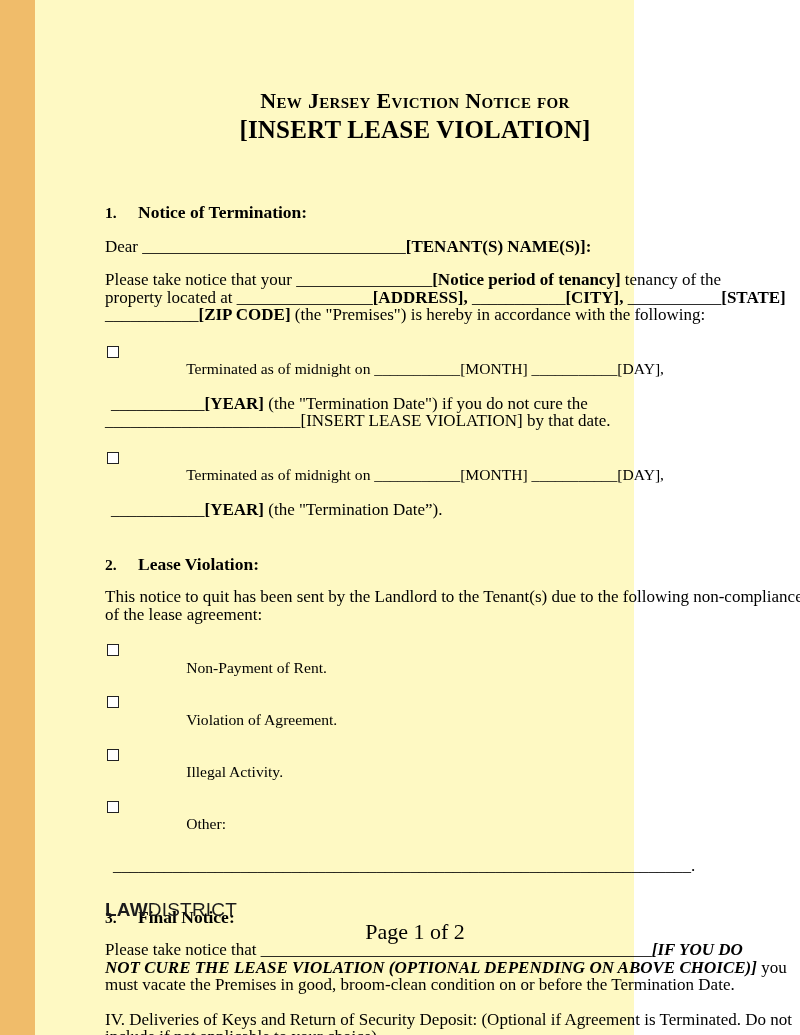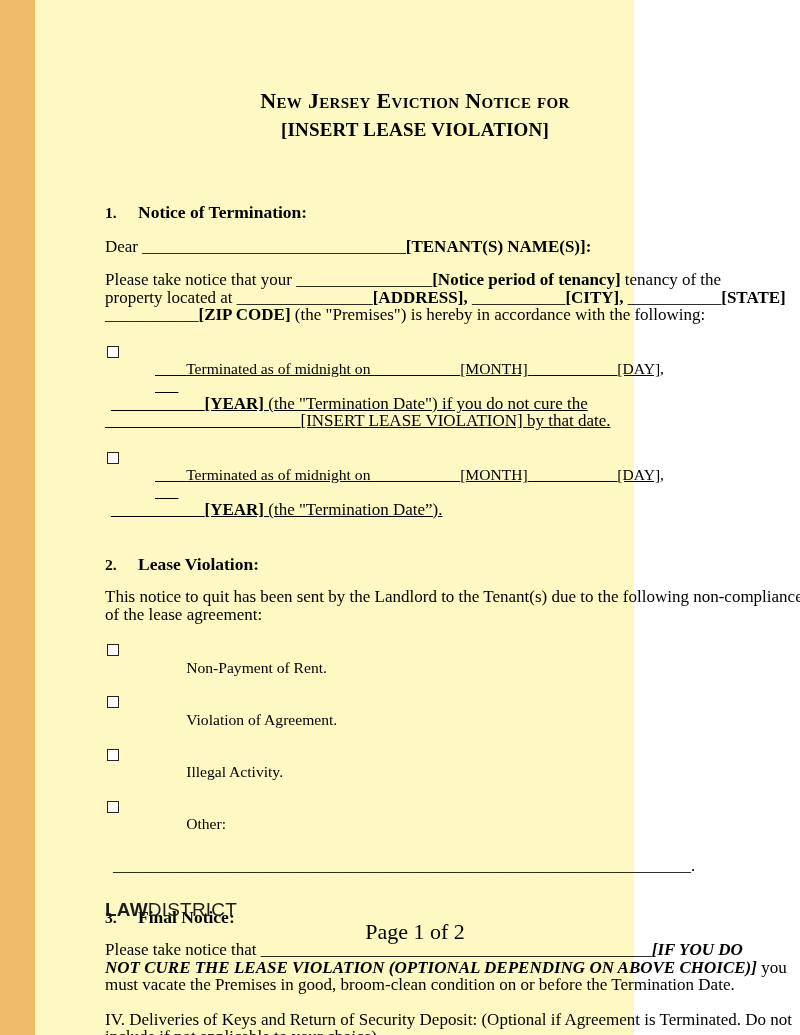--- a/index.html
+++ b/index.html
@@ -26,21 +26,21 @@
   .title-block { margin-top: 86px; text-align: center; }
   .title1 {
     font-variant: small-caps;
     font-weight: bold;
     font-size: 22px;
     line-height: 29px;
     letter-spacing: 0.3px;
   }
   .title2 {
     font-weight: bold;
-    font-size: 19px;
+    font-size: 25px;
     line-height: 29px;
     letter-spacing: 0.2px;
   }
   .heading {
     font-weight: bold;
     font-size: 17.5px;
     line-height: 22px;
   }
   .hnum {
     display: inline-block;
@@ -65,21 +65,21 @@
     position: absolute; left: 2px; top: 3px;
     width: 10px; height: 10px;
     border: 1.3px solid #222;
     background: #fff;
   }
   .ind-a { margin-left: 6px; }
   .ind-blank { margin-left: 8px; }
   .mt-h1 { margin-top: 57px; }
   .mt-dear { margin-top: 14px; }
   .mt-para { margin-top: 16px; }
-  .mt-check { margin-top: 19px; text-decoration: underline; }
+  .mt-check { margin-top: 19px; }
   .mt-h2 { margin-top: 35px; }
   .mt-p2 { margin-top: 12px; }
   .mt-opts { margin-top: 18px; }
   .mt-blank { margin-top: 7px; }
   .mt-h3 { margin-top: 32px; }
   .mt-p3a { margin-top: 12px; }
   .mt-p3 { margin-top: 17px; }
   .footer {
     position: absolute; left: 105px; top: 899px;
     width: 620px;

